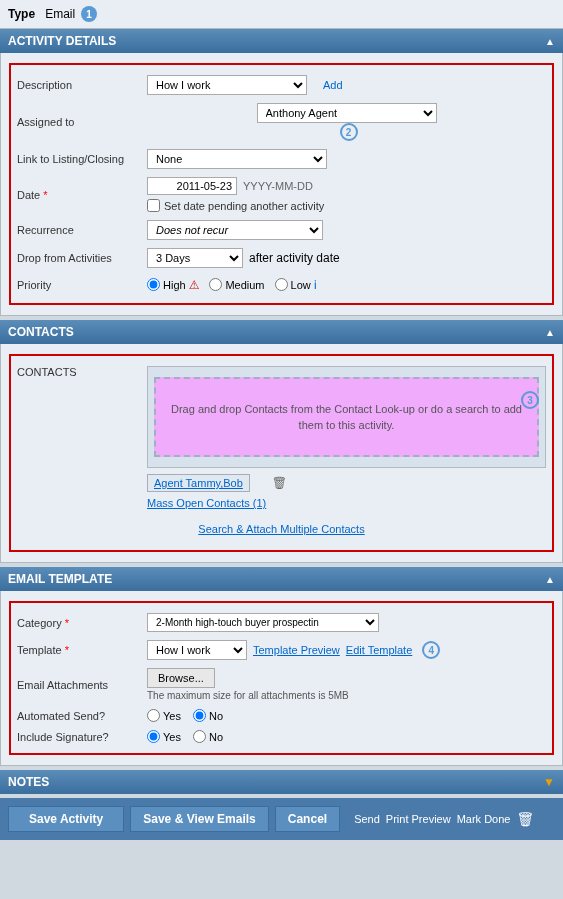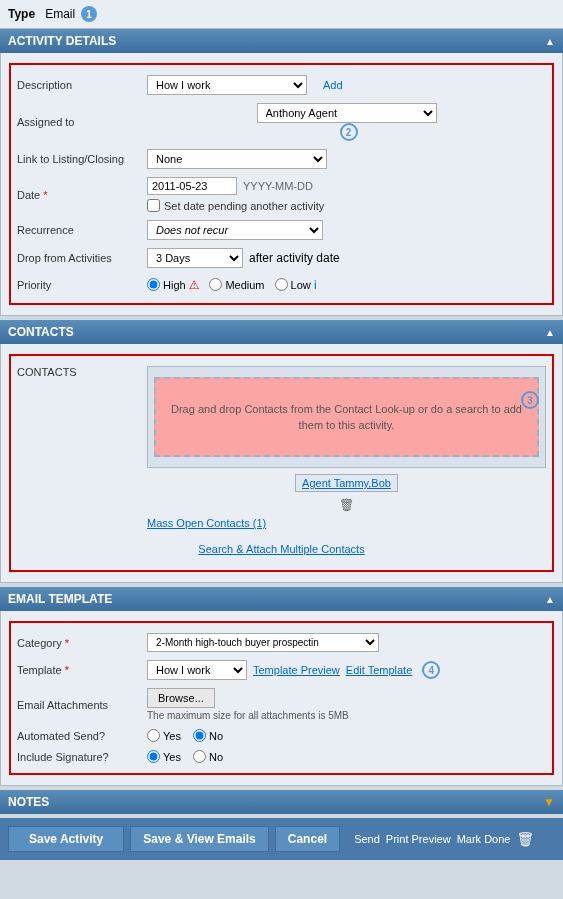--- a/index.html
+++ b/index.html
@@ -19,37 +19,37 @@
 
     
     .section-body { background: #e8eef4; border: 1px solid #b0b8c0; border-top: none; padding: 8px; }
 
     .form-row { display: flex; align-items: center; padding: 4px 0; }
     .form-label { width: 130px; min-width: 130px; color: #333; font-size: 11px; }
     .form-label.required::after { content: ' *'; color: red; }
     .form-control { flex: 1; }
 
     select { font-size: 11px; padding: 2px 4px; border: 1px solid #aaa; background: white; }
-    input[type="text"] { font-size: 11px; padding: 2px 4px; border: 1px solid #aaa; background: white; }
+    input[type="text"] { font-size: 11px; padding: 2px 4px; border: 1px solid #aaa; background: white; text-align: right; }
 
     .add-link { color: #0066cc; text-decoration: none; font-size: 11px; margin-left: 16px; }
 
     .date-row { display: flex; align-items: center; gap: 6px; }
     .date-hint { color: #666; font-size: 11px; }
 
     .checkbox-row { display: flex; align-items: center; gap: 4px; margin-top: 4px; font-size: 11px; color: #333; }
 
     
     .priority-options { display: flex; align-items: center; gap: 10px; }
     .priority-option { display: flex; align-items: center; gap: 3px; font-size: 11px; }
     .warning-icon { color: #cc0000; font-size: 12px; }
     .info-icon { color: #0066cc; font-size: 12px; }
 
     
-    .contacts-drop-zone { border: 2px dashed #a0b0c0; background: #fca5a5; min-height: 80px; display: flex; align-items: center; justify-content: center; text-align: center; margin: 4px 0; padding: 15px; color: #555; font-size: 11px; line-height: 1.5; }
+    .contacts-drop-zone { border: 2px dashed #a0b0c0; background: #f0abfc; min-height: 80px; display: flex; align-items: center; justify-content: center; text-align: center; margin: 4px 0; padding: 15px; color: #555; font-size: 11px; line-height: 1.5; }
     .contact-link { color: #0066cc; text-decoration: underline; font-size: 11px; cursor: pointer; background: #e0e8f0; border: 1px solid #aab; padding: 2px 6px; }
     .trash-icon { color: #666; font-size: 12px; cursor: pointer; }
 
     .mass-open-link { color: #0066cc; text-decoration: underline; font-size: 11px; cursor: pointer; }
     .search-attach-link { color: #0066cc; text-decoration: underline; font-size: 11px; cursor: pointer; display: block; text-align: center; padding: 5px; }
 
     
     .red-box { border: 2px solid #cc0000; padding: 6px; margin: 2px 0; }
 
     
@@ -193,21 +193,21 @@
       <div class="red-box">
         <div class="form-row" style="align-items:flex-start;">
           <div class="form-label">CONTACTS</div>
           <div class="form-control">
             <div class="contacts-inner">
               <div class="contacts-drop-zone">
                 <span>Drag and drop Contacts from the Contact Look-up or do a search to add them to this activity.</span>
               </div>
               <span class="num-badge" style="float:right;margin-top:-70px;position:relative;">3</span>
             </div>
-            <div style="margin-top:6px;display:flex;align-items:center;gap:6px;flex-direction:column;">
+            <div style="margin-top:6px;display:flex;align-items:center;gap:22px;">
               <span class="contact-link">Agent Tammy,Bob</span>
               <span class="trash-icon">🗑</span>
             </div>
             <div style="margin-top:4px;">
               <a class="mass-open-link" href="#">Mass Open Contacts (1)</a>
             </div>
           </div>
         </div>
         <div style="text-align:center;padding:4px 0;">
           <a class="search-attach-link" href="#">Search &amp; Attach Multiple Contacts</a>

